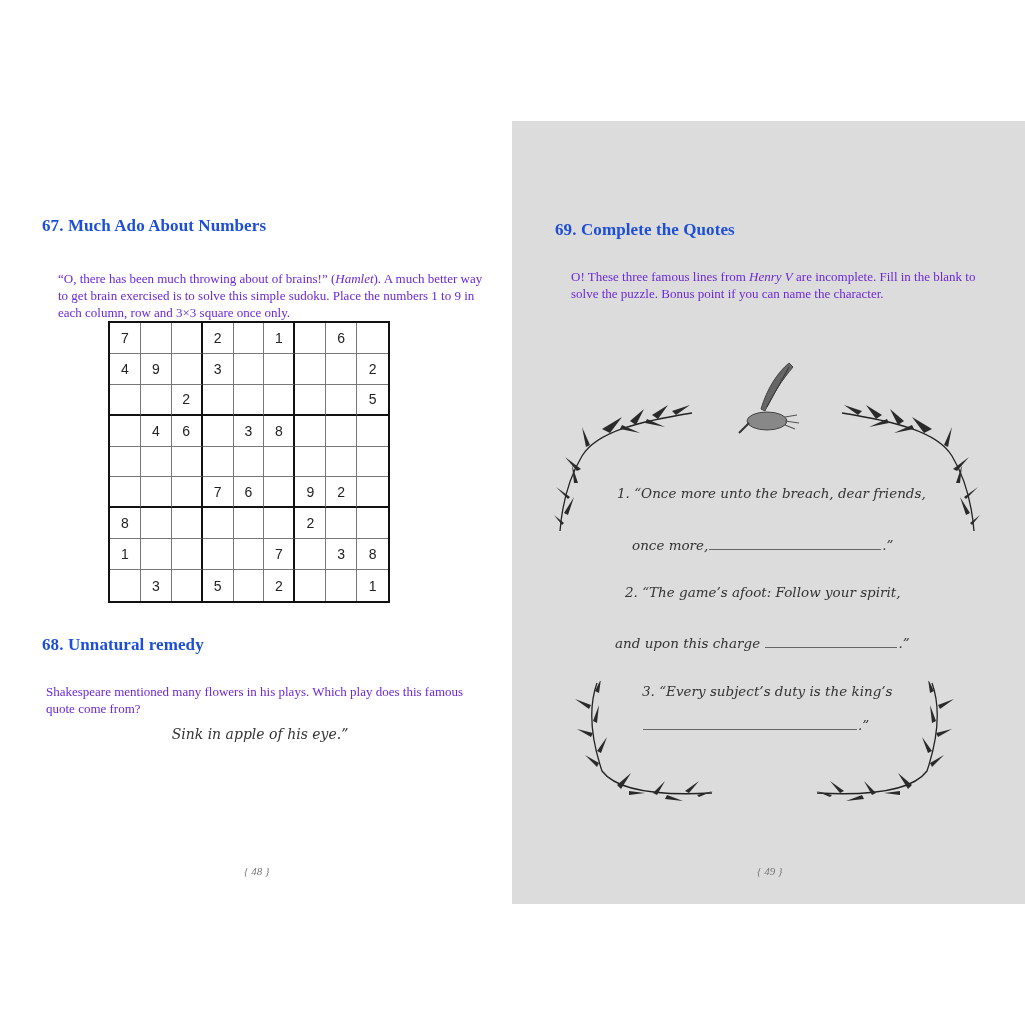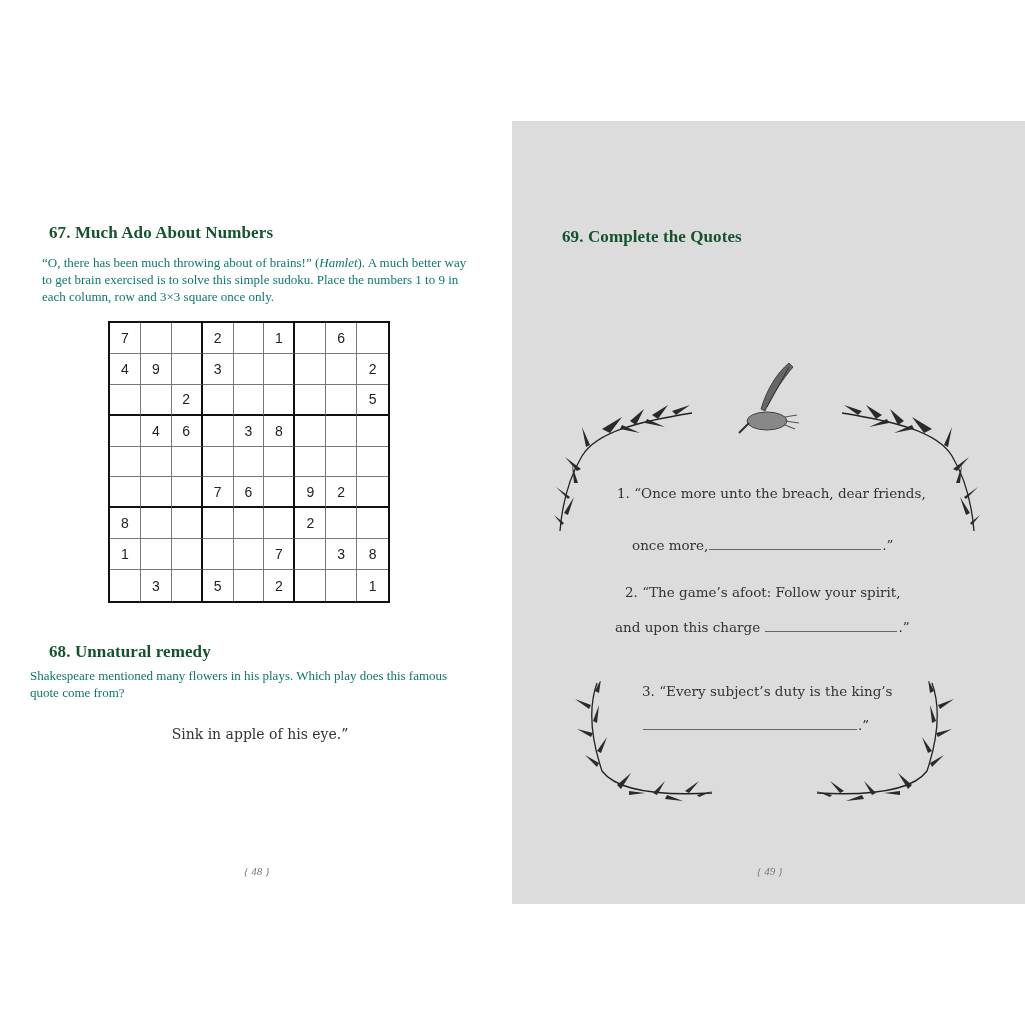--- a/index.html
+++ b/index.html
@@ -11,25 +11,25 @@
   }
   .page-left {
     position:absolute; left:0; top:0; width:512px; height:1025px;
     background:#ffffff;
   }
   .page-right {
     position:absolute; left:512px; top:121px; width:513px; height:783px;
     background:#dcdcdc;
   }
   .heading {
-    position:absolute; font-weight:bold; font-size:17px; color:#14532d;
-    letter-spacing:0.1px; margin:7px;
+    position:absolute; font-weight:bold; font-size:17px; color:#1d4ed8;
+    letter-spacing:0.1px; margin:0;
   }
   .para {
-    position:absolute; font-size:13px; line-height:17px; color:#0f766e; margin:0;
+    position:absolute; font-size:13px; line-height:17px; color:#6d28d9; margin:16px;
   }
   .para i { font-style:italic; }
 
   
   .sudoku {
     position:absolute; left:108px; top:321px; width:282px; height:282px;
     border:2px solid #111; box-sizing:border-box;
     display:grid; grid-template-columns:repeat(9,1fr); grid-template-rows:repeat(9,1fr);
   }
   .cell {
@@ -37,21 +37,21 @@
     display:flex; align-items:center; justify-content:center;
     font-family:"Liberation Sans", sans-serif; font-size:14px; color:#222;
     box-sizing:border-box;
   }
   .cell.c3, .cell.c6 { border-right:2px solid #111; }
   .cell.c9 { border-right:none; }
   .cell.r3, .cell.r6 { border-bottom:2px solid #111; }
   .cell.r9 { border-bottom:none; }
 
   .script {
-    font-family:"DejaVu Serif", serif; color:#333;
+    font-family:"DejaVu Serif", serif; font-style:italic; color:#333;
   }
   .flower-quote {
     position:absolute; left:150px; top:722px; width:220px; text-align:center;
     font-size:14px; line-height:25px;
   }
   .flower-quote div { white-space:nowrap; }
   .folio {
     position:absolute; font-size:11px; color:#777; font-style:italic;
   }
 
@@ -160,20 +160,21 @@
 
   <div class="flower-quote script">
     <div>Sink in apple of his eye.”</div>
   </div>
 
   <div class="folio" style="left:244px; top:865px;">{ 48 }</div>
 </div>
 
 <div class="page-right">
   <h2 class="heading" style="left:43px; top:99px;">69. Complete the Quotes</h2>
+  <p class="para" style="left:43px; top:131px; width:435px;"><span>O! These three famous lines from </span><i>Henry V</i><span> are incomplete. Fill in the blank to solve the puzzle. Bonus point if you can name the character.</span></p>
 
   <svg class="ornament" style="left:215px; top:238px;" width="80" height="80" viewBox="0 0 80 80">
     <path d="M62 4 C50 14 40 30 34 50 L38 52 C46 34 56 20 66 8 Z" fill="#666" stroke="#444" stroke-width="1"></path>
     <path d="M40 48 L62 8" stroke="#333" stroke-width="1"></path>
     <ellipse cx="40" cy="62" rx="20" ry="9" fill="#888" stroke="#444"></ellipse>
     <path d="M22 64 L12 74" stroke="#333" stroke-width="2"></path>
     <path d="M58 58 L70 56 M58 62 L72 64 M58 66 L68 70" stroke="#555" stroke-width="1.2"></path>
   </svg>
 
   <svg class="ornament" style="left:40px; top:280px;" width="145" height="135" viewBox="0 0 145 135">
@@ -254,19 +255,19 @@
           <path d="M118 110 l14 -10 l-10 12 z"></path>
           <path d="M130 114 l16 -4 l-14 6 z"></path>
       </g>
     </g>
   </svg>
 
   <div class="quote-line script" style="left:105px; top:364px;">1.  “Once more unto the breach, dear friends,</div>
   <div class="quote-line script" style="left:120px; top:416px;"><span>once more,</span><span class="blank" style="width:172px;"></span><span>.”</span></div>
 
   <div class="quote-line script" style="left:113px; top:463px;">2.  “The game’s afoot: Follow your spirit,</div>
-  <div class="quote-line script" style="left:103px; top:498px;"><span>and upon this charge</span> <span class="blank" style="width:132px;"></span><span>.”</span></div>
+  <div class="quote-line script" style="left:103px; top:514px;"><span>and upon this charge</span> <span class="blank" style="width:132px;"></span><span>.”</span></div>
 
   <div class="quote-line script" style="left:130px; top:562px;">3.  “Every subject’s duty is the king’s</div>
   <div class="quote-line script" style="left:130px; top:596px;"><span></span><span class="blank" style="width:214px;"></span><span>.”</span></div>
 
   <div class="folio" style="left:245px; top:744px;">{ 49 }</div>
 </div>
 
 </body></html>

